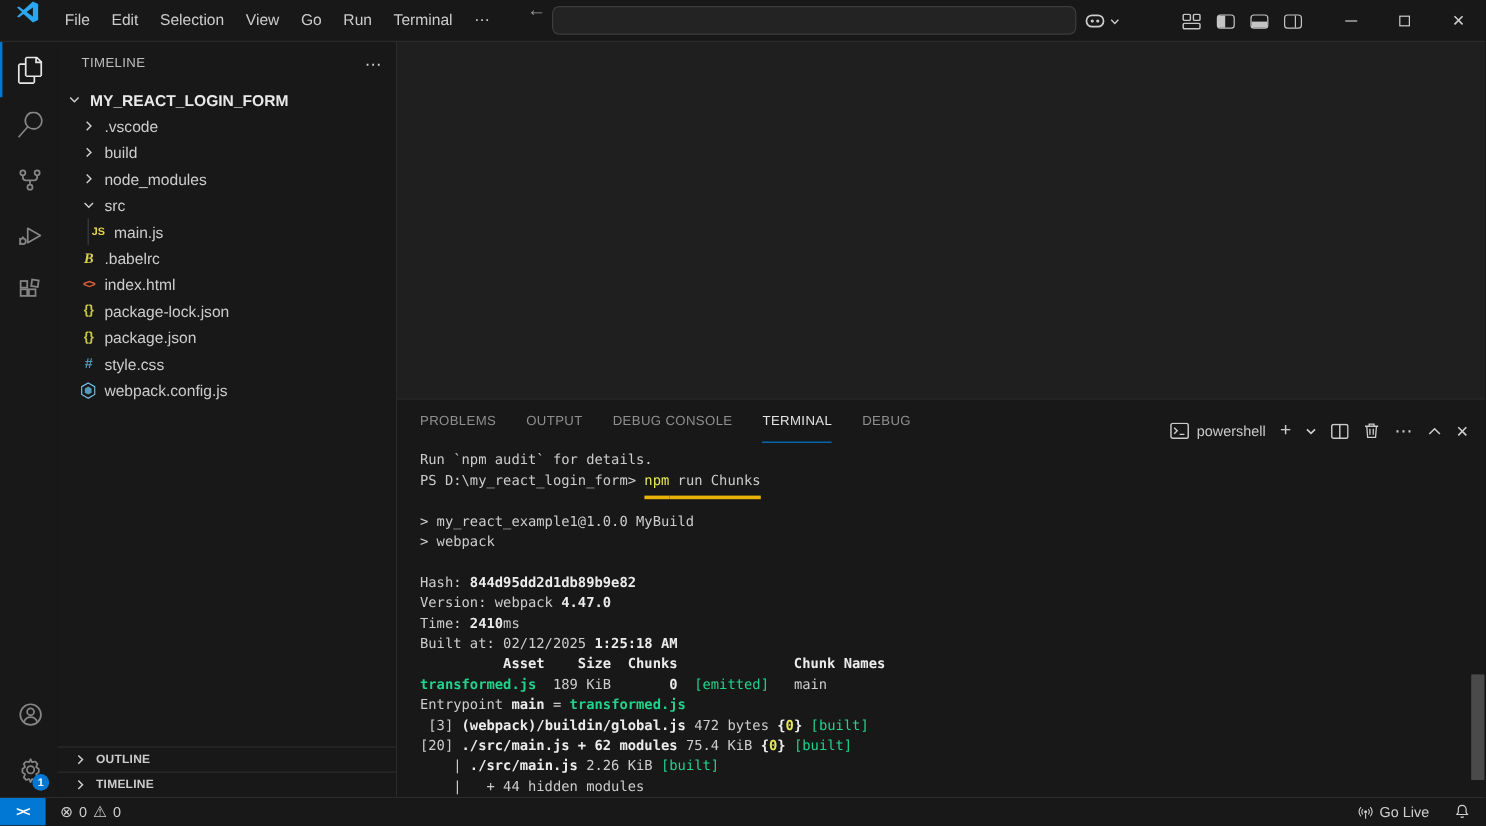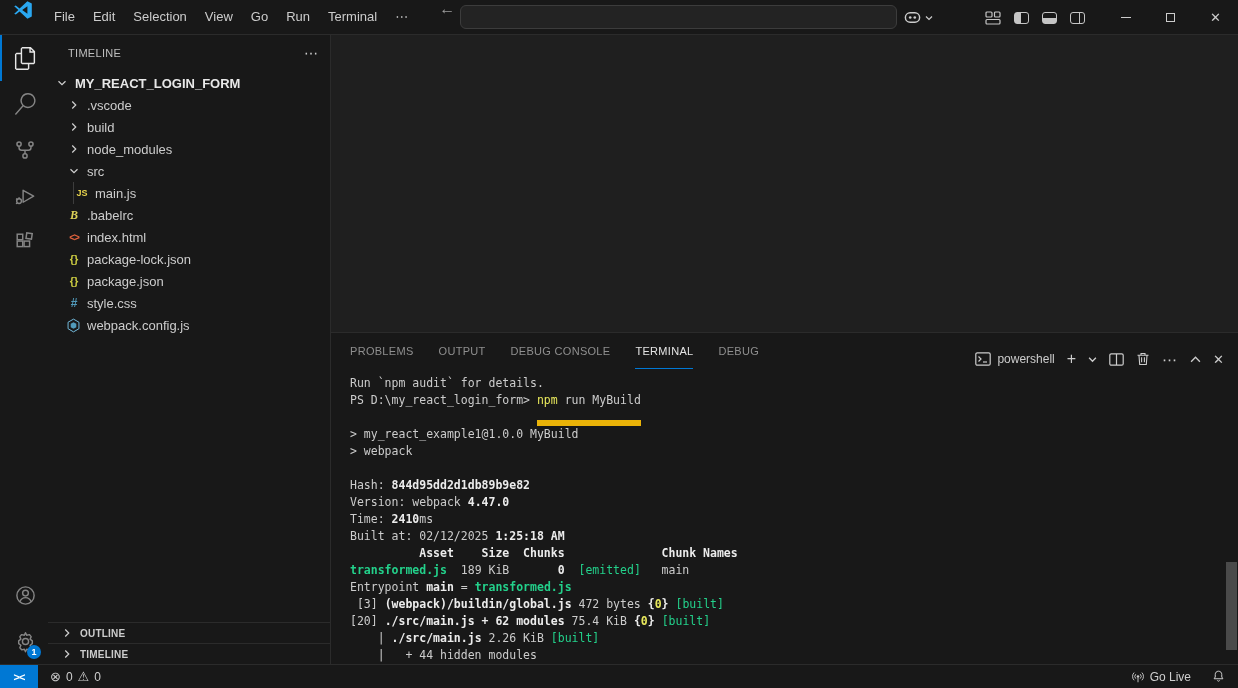--- a/index.html
+++ b/index.html
@@ -89,21 +89,21 @@
 
   
   .terminal{flex:1;padding:6px 16px 0 19px;font-family:"DejaVu Sans Mono",monospace;
     font-size:11.5px;color:#cccccc;overflow:hidden;position:relative;}
   .tline{height:17px;line-height:17px;white-space:pre;}
   .seg-b{color:#ececec;font-weight:700;}
   .seg-g{color:#23d18b;}
   .seg-gb{color:#23d18b;font-weight:700;}
   .seg-y{color:#e8e85c;}
   .seg-yb{color:#e8e85c;font-weight:700;}
-  .seg-ul{border-bottom:6px solid #eab308;padding-bottom:13px;}
+  .seg-ul{border-bottom:3px solid #eab308;padding-bottom:6px;}
   .term-scrollbar{position:absolute;right:1px;bottom:14px;width:11px;height:88px;background:#4a4a4a;}
 
   
   .statusbar{position:absolute;left:0;bottom:0;width:1238px;height:24px;background:#181818;
     border-top:1px solid #2b2b2b;display:flex;align-items:center;font-size:12px;color:#cfcfcf;}
   .remote{width:38px;height:100%;background:#0078d4;color:#fff;display:flex;align-items:center;
     justify-content:center;font-size:11px;font-weight:700;letter-spacing:-1px;cursor:pointer;}
   .problems-group{display:flex;align-items:center;gap:5px;margin-left:12px;cursor:pointer;}
   .sb-icon{font-size:13px;line-height:1;}
   .sb-flex{flex:1;}
@@ -382,21 +382,21 @@
           <svg width="11" height="9" viewBox="0 0 10 8">
               <path d="M1 6l4-4 4 4" fill="none" stroke="#cccccc" stroke-width="1.2"></path>
             </svg>
         </div>
         <div class="pa-btn">
             <span class="x-glyph">✕</span>
           </div>
       </div>
       <div class="terminal" id="terminal">
           <div class="tline"><span>Run `npm audit` for details.</span></div>
-          <div class="tline"><span>PS D:\my_react_login_form&gt; </span><span class="seg-y seg-ul">npm</span><span class="seg-ul"> run MyBuild</span></div>
+          <div class="tline"><span>PS D:\my_react_login_form&gt; </span><span class="seg-y seg-ul">npm</span><span class="seg-ul"> run Chunks</span></div>
           <div class="tline">&nbsp;</div>
           <div class="tline"><span>&gt; my_react_example1@1.0.0 MyBuild</span></div>
           <div class="tline"><span>&gt; webpack</span></div>
           <div class="tline">&nbsp;</div>
           <div class="tline"><span>Hash: </span><span class="seg-b">844d95dd2d1db89b9e82</span></div>
           <div class="tline"><span>Version: webpack </span><span class="seg-b">4.47.0</span></div>
           <div class="tline"><span>Time: </span><span class="seg-b">2410</span><span>ms</span></div>
           <div class="tline"><span>Built at: 02/12/2025 </span><span class="seg-b">1:25:18 AM</span></div>
           <div class="tline"><span class="seg-b">          Asset    Size  Chunks              Chunk Names</span></div>
           <div class="tline"><span class="seg-gb">transformed.js</span><span>  189 KiB</span><span class="seg-b">       0</span><span>  </span><span class="seg-g">[emitted]</span><span>   main</span></div>

